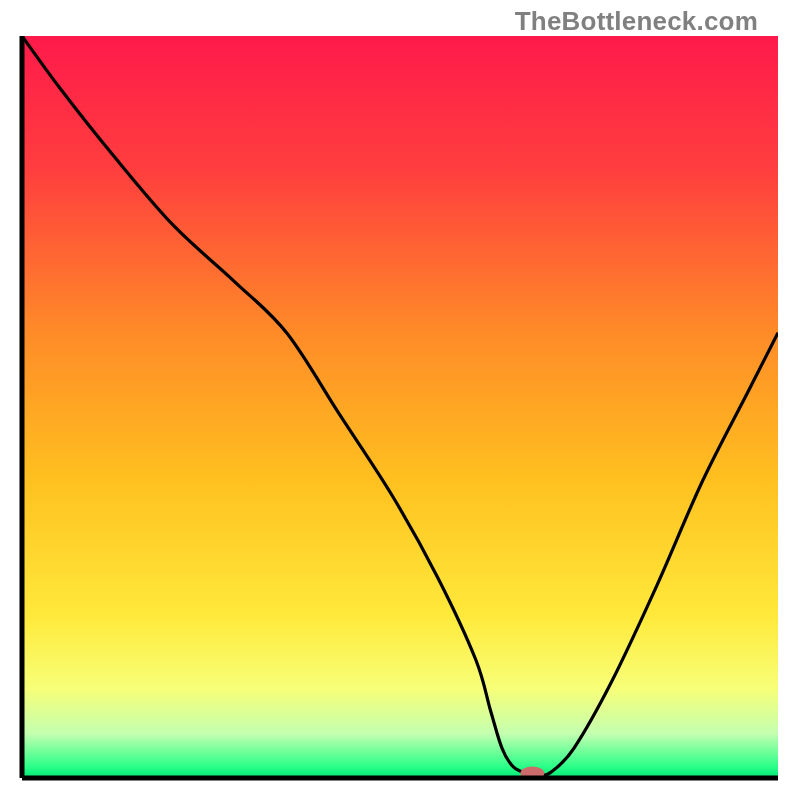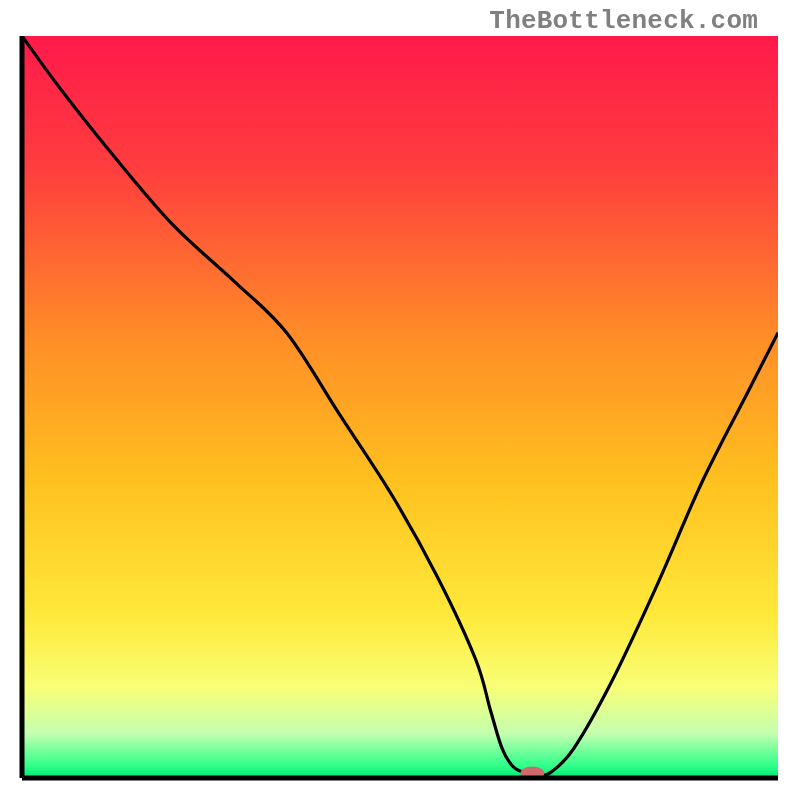--- a/index.html
+++ b/index.html
@@ -7,21 +7,20 @@
     padding: 0;
     width: 800px;
     height: 800px;
     background: #ffffff;
     font-family: Arial, Helvetica, sans-serif;
   }
   .stage {
     position: relative;
     width: 768px;
     height: 800px;
-    font-family: Liberation Mono, monospace;
   }
   .watermark {
     position: absolute;
     top: 6px;
     right: 10px;
     font-size: 26px;
     font-weight: 600;
     color: #808080;
     letter-spacing: 0.2px;
     z-index: 20;

